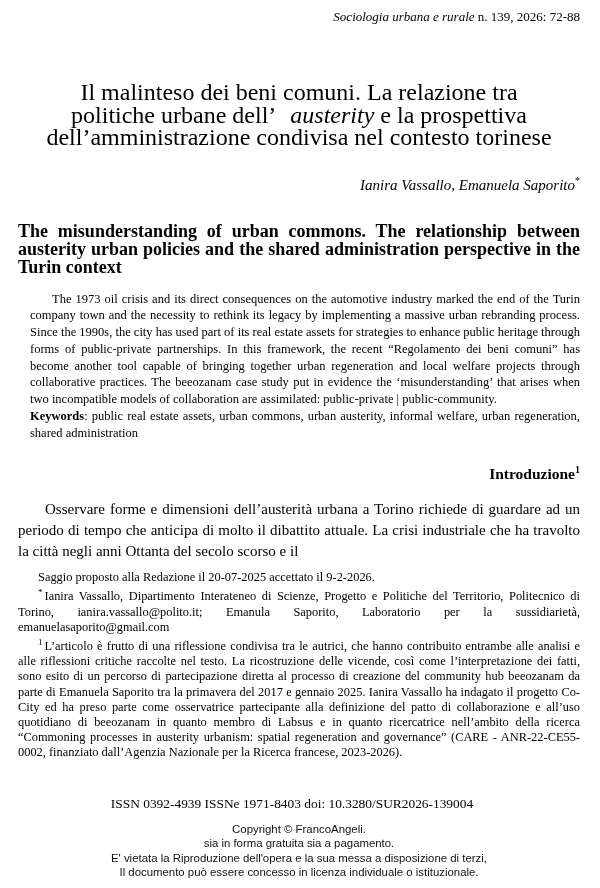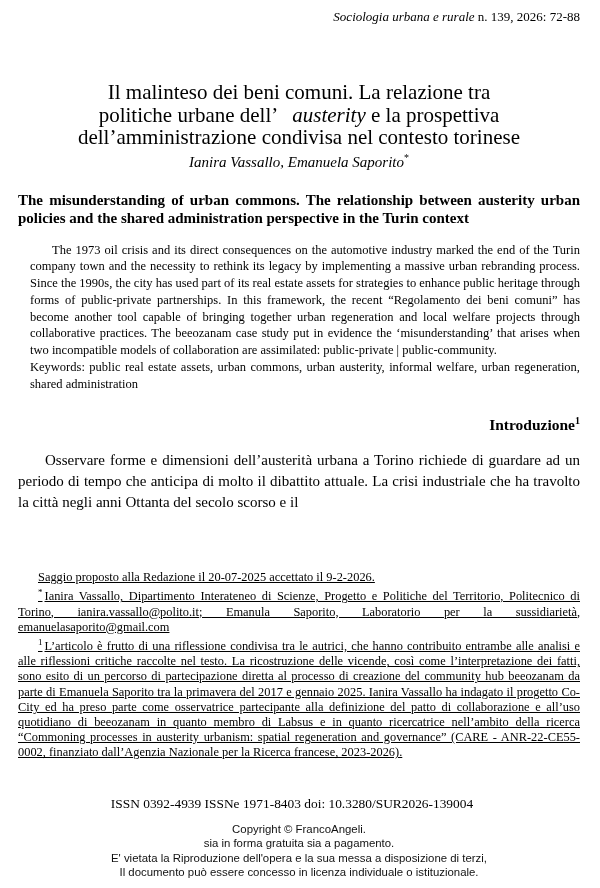--- a/index.html
+++ b/index.html
@@ -20,51 +20,52 @@
 
   .journal-line {
     padding-top: 9px;
     text-align: right;
     font-size: 13px;
     line-height: 16px;
   }
 
   .title {
     margin: 56px 0 0 0;
-    font-size: 21px;
+    font-size: 24px;
     font-weight: 400;
     line-height: 22.5px;
     text-align: center;
   }
   .title .it { margin-left: 14px; }
 
   .authors {
-    text-align: center;
+    margin-top: 23px;
+    text-align: right;
     font-style: italic;
     font-size: 15px;
     line-height: 18px;
   }
   .authors sup { font-size: 10px; font-style: normal; }
 
   .abs-heading {
-    margin-top: 20px;
+    margin-top: 28px;
     font-weight: 700;
-    font-size: 15px;
+    font-size: 18px;
     line-height: 18px;
     text-align: justify;
   }
 
   .abs-body {
     margin: 15px 0 0 12px;
     font-size: 12.5px;
     line-height: 16.8px;
     text-align: justify;
     text-indent: 22px;
   }
-  .abs-body .kw { font-weight: 400; }
+  .abs-body .kw { font-weight: 700; }
 
   .section-heading {
     margin: 18px 0 0 0;
     font-size: 15.5px;
     font-weight: 700;
     line-height: 19px;
     text-align: right;
   }
   .section-heading sup { font-size: 10px; }
 
@@ -75,21 +76,20 @@
     text-align: justify;
     text-indent: 27px;
   }
 
   .footnotes {
     position: absolute;
     top: 570px; left: 18px; right: 20px;
     font-size: 12.4px;
     line-height: 15.2px;
     text-align: justify;
-    text-decoration: underline;
   }
   .fn { margin: 0; text-indent: 20px; }
   .fn sup { font-size: 9px; margin-right: 2px; }
 
   .issn {
     position: absolute;
     top: 796px; left: 4px; right: 20px;
     text-align: center;
     font-size: 13.4px;
     line-height: 16px;

